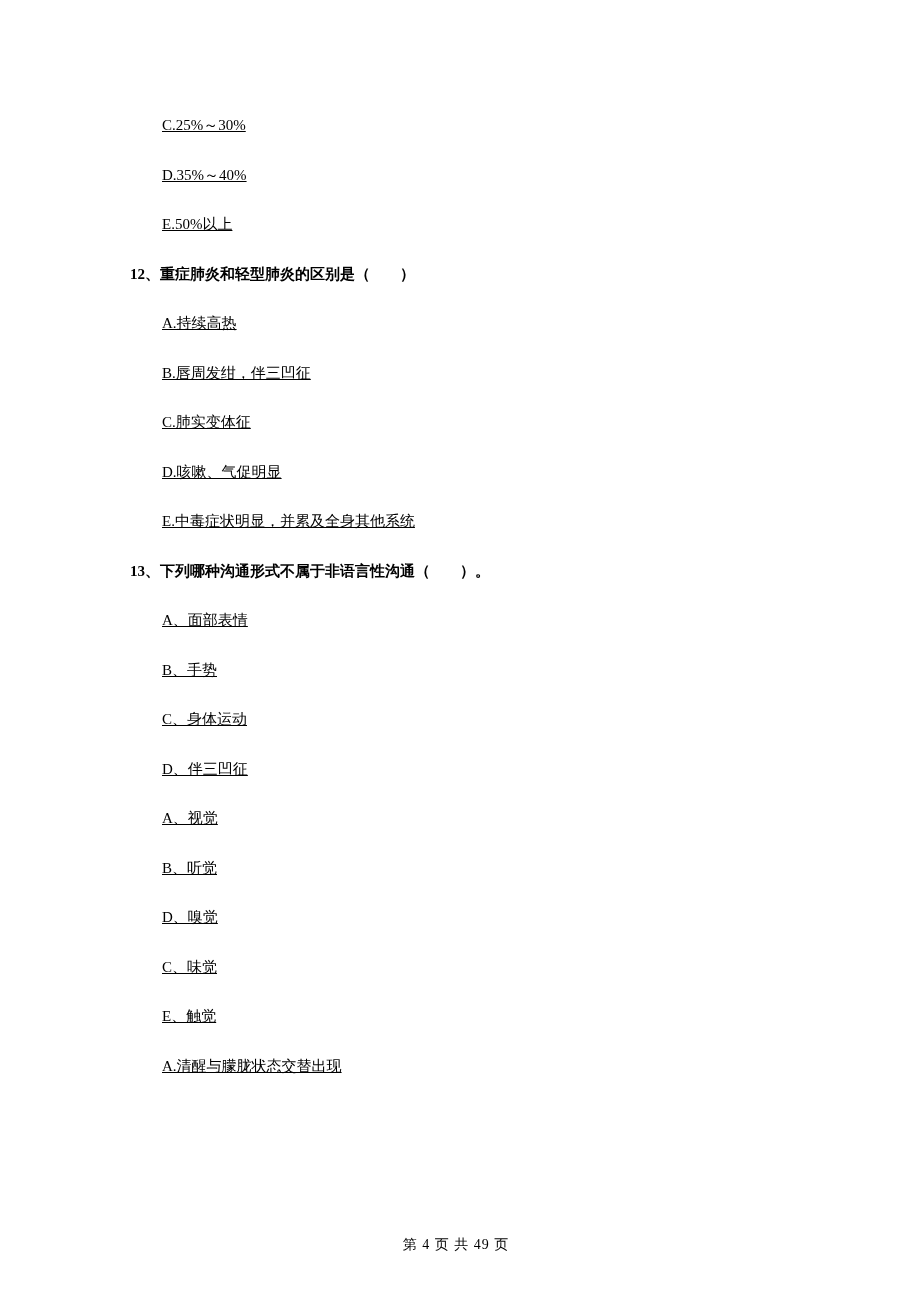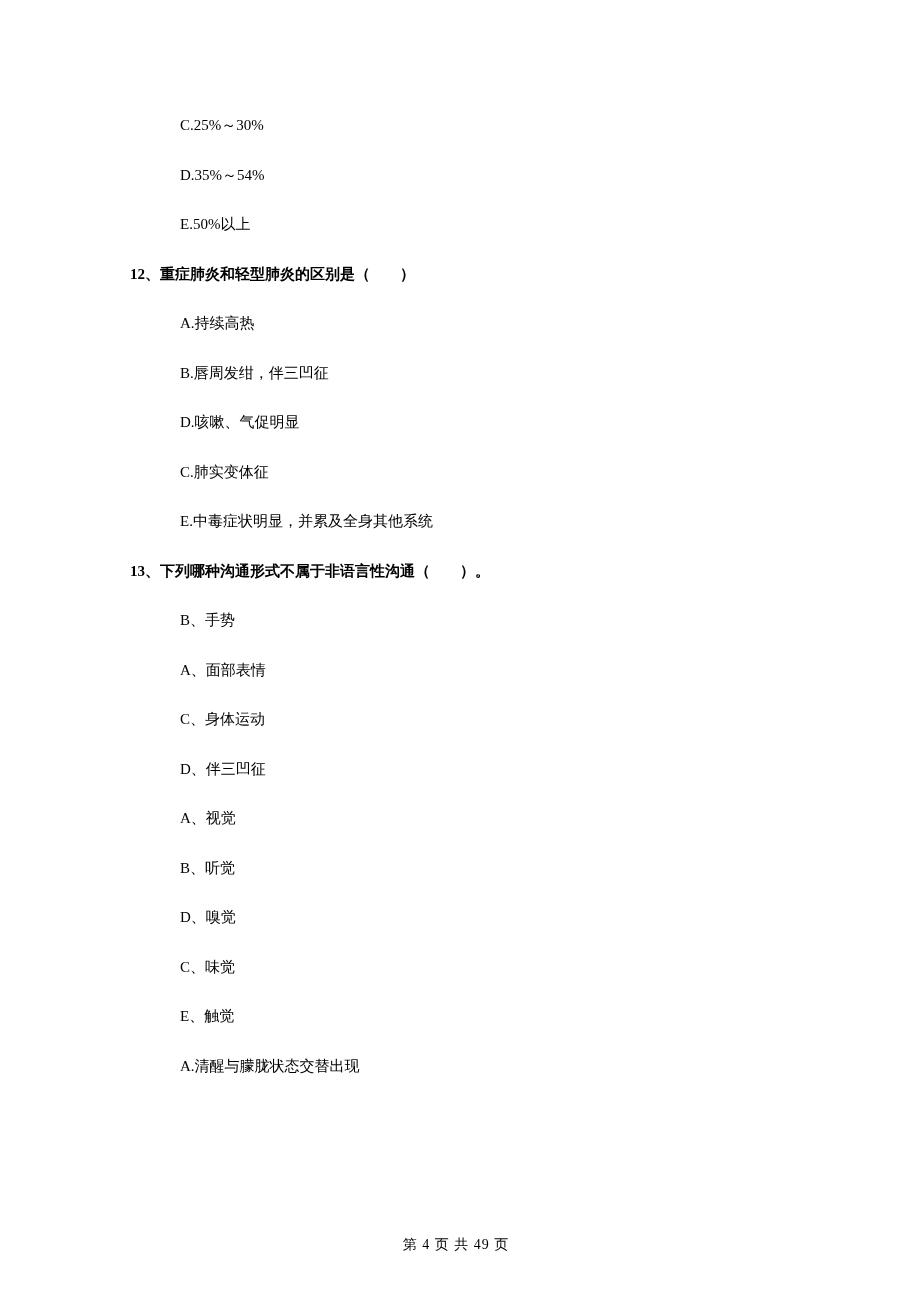--- a/index.html
+++ b/index.html
@@ -11,23 +11,24 @@
     height: 1302px;
     position: relative;
     color: #000;
   }
   .page {
     padding: 115px 130px 0 130px;
     font-size: 15px;
     line-height: 1.4;
   }
   .option {
-    margin-left: 50px;
+    margin-left: 32px;
     margin-bottom: 28.5px;
     font-family: "SimSun", "宋体", serif;
+    text-decoration: underline;
   }
   .question {
     margin-bottom: 28.5px;
     font-family: "SimSun", "宋体", serif;
     font-weight: bold;
   }
   .footer {
     position: absolute;
     bottom: 48px;
     left: 0;
@@ -37,33 +38,33 @@
     letter-spacing: 1px;
     margin-top: 44px;
   }
 </style>
 </head>
 <body>
 
 <div class="page">
 
   <div class="option">C.25%～30%</div>
-  <div class="option">D.35%～54%</div>
+  <div class="option">D.35%～40%</div>
   <div class="option">E.50%以上</div>
 
   <div class="question"><span>12、</span><span>重症肺炎和轻型肺炎的区别是（　　）</span></div>
   <div class="option">A.持续高热</div>
   <div class="option">B.唇周发绀，伴三凹征</div>
+  <div class="option">C.肺实变体征</div>
   <div class="option">D.咳嗽、气促明显</div>
-  <div class="option">C.肺实变体征</div>
   <div class="option">E.中毒症状明显，并累及全身其他系统</div>
 
   <div class="question"><span>13、</span><span>下列哪种沟通形式不属于非语言性沟通（　　）。</span></div>
+  <div class="option">A、面部表情</div>
   <div class="option">B、手势</div>
-  <div class="option">A、面部表情</div>
   <div class="option">C、身体运动</div>
   <div class="option">D、伴三凹征</div>
 
   <div class="option">A、视觉</div>
   <div class="option">B、听觉</div>
   <div class="option">D、嗅觉</div>
   <div class="option">C、味觉</div>
   <div class="option">E、触觉</div>
 
   <div class="option">A.清醒与朦胧状态交替出现</div>

